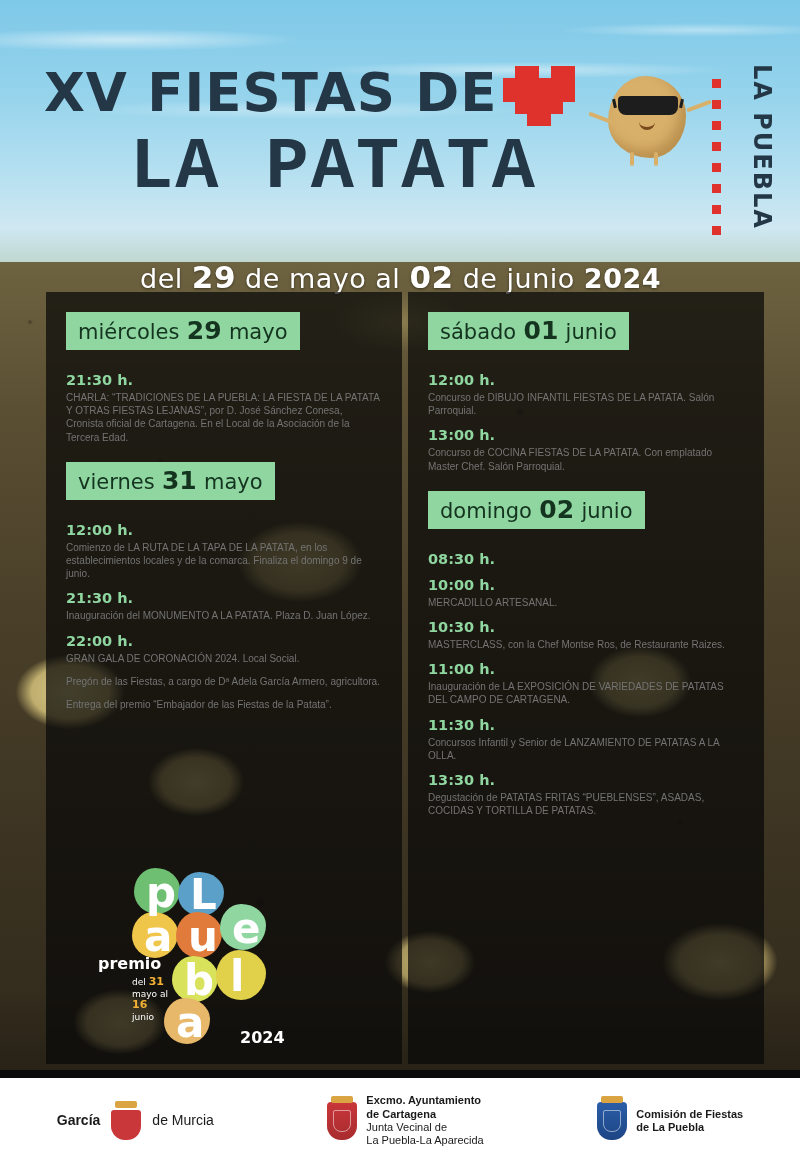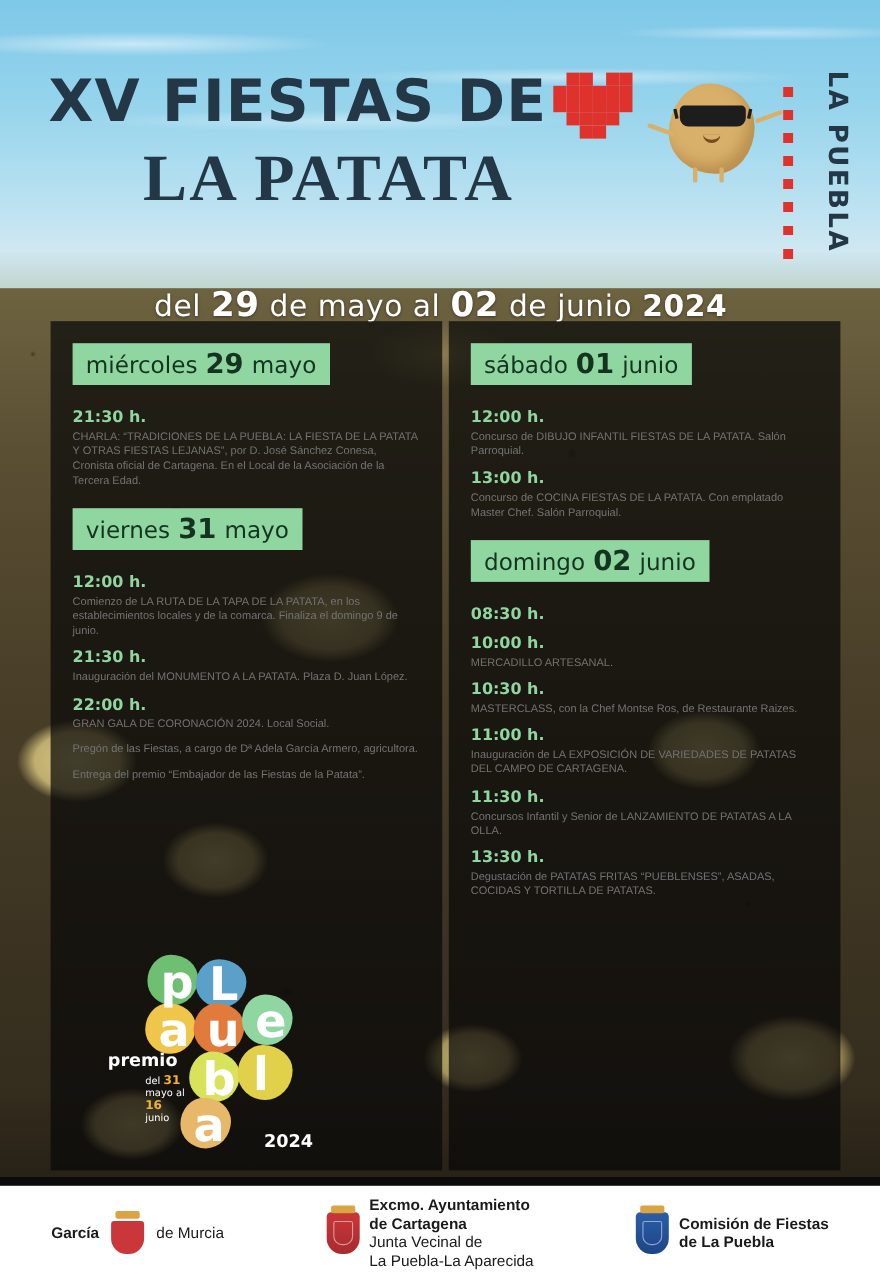--- a/index.html
+++ b/index.html
@@ -76,23 +76,23 @@
     font-family: "DejaVu Sans", sans-serif;
     font-weight: 700;
     font-size: 53px;
     letter-spacing: 1px;
     color: #243746;
     white-space: nowrap;
   }
   .title-l2 {
     position: absolute;
     left: 130px; top: 108px;
-    font-family: Liberation Serif, serif;
-    font-weight: 700;
-    font-size: 60px;
+    font-family: Liberation Mono, monospace;
+    font-weight: 700;
+    font-size: 72px;
     letter-spacing: 2px;
     color: #243746;
     white-space: nowrap;
     line-height: 1;
   }
   .dates {
     position: absolute;
     left: 140px; top: 235px;
     font-family: "DejaVu Sans", sans-serif;
     font-weight: 700;
@@ -292,21 +292,21 @@
     display: flex;
     align-items: center;
     justify-content: space-around;
   }
   .foot-item {
     display: flex;
     align-items: center;
     gap: 9px;
   }
   .foot-text {
-    font-size: 14px;
+    font-size: 11px;
     color: #1a1a1a;
     line-height: 1.22;
   }
   .foot-text .b { font-weight: 700; }
   .foot-text.murcia { font-size: 14px; }
   .shield {
     width: 30px; height: 38px;
     background: linear-gradient(180deg, #c9373a 0%, #a82b2e 100%);
     border-radius: 4px 4px 14px 14px;
     position: relative;

